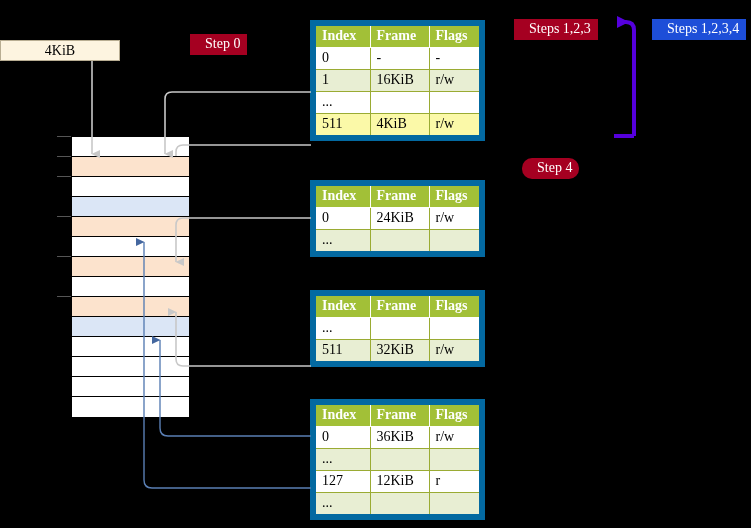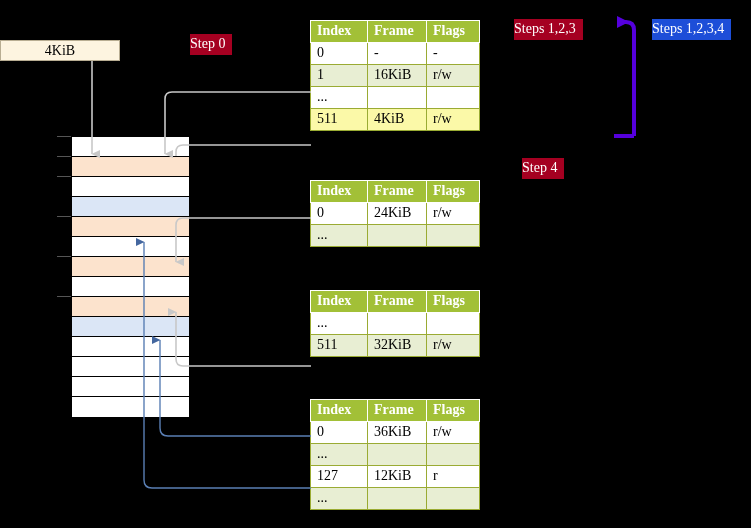--- a/index.html
+++ b/index.html
@@ -20,21 +20,21 @@
     width: 751px;
     height: 528px;
   }
 
   
   .chip {
     position: absolute;
     color: #ffffff;
     font-size: 14px;
     line-height: 18px;
-    padding: 1px 7px 2px 0;
+    padding: 1px 7px 2px 15px;
     white-space: nowrap;
     font-family: "Liberation Serif", "DejaVu Serif", serif;
   }
   .chip-red { background: #a50021; }
   .chip-violet { background: #1d4ed8; }
 
   
   .ivory-box {
     position: absolute;
     background: #fdf4e0;
@@ -44,21 +44,21 @@
     display: flex;
     align-items: center;
     justify-content: center;
     box-sizing: border-box;
   }
 
   
   .ptable {
     position: absolute;
     border-collapse: collapse;
-    border: 1px solid #0369a1;
+    border: 6px solid #0369a1;
     background: #ffffff;
     font-size: 14px;
     table-layout: fixed;
   }
   .ptable th {
     background: #a2c037;
     color: #ffffff;
     font-weight: bold;
     text-align: left;
     padding: 2px 6px 3px 6px;
@@ -143,21 +143,21 @@
 
   <div class="chip chip-red" style="left:190px; top:34px;">
     <span>Step 0</span>
   </div>
   <div class="chip chip-red" style="left:514px; top:19px;">
     <span>Steps 1,2,3</span>
   </div>
   <div class="chip chip-violet" style="left:652px; top:19px;">
     <span>Steps 1,2,3,4</span>
   </div>
-  <div class="chip chip-red" style="left:522px; top:158px;">
+  <div class="chip chip-red" style="left:522px; top:158px;border-radius:10px;">
     <span>Step 4</span>
   </div>
 
   <div id="memgrid">
     <div class="gridcol" style="left:68px;"></div>
     <div id="memrows">
         <div class="mrow"></div>
         <div class="mrow fill-orange"></div>
         <div class="mrow"></div>
         <div class="mrow fill-blue"></div>

